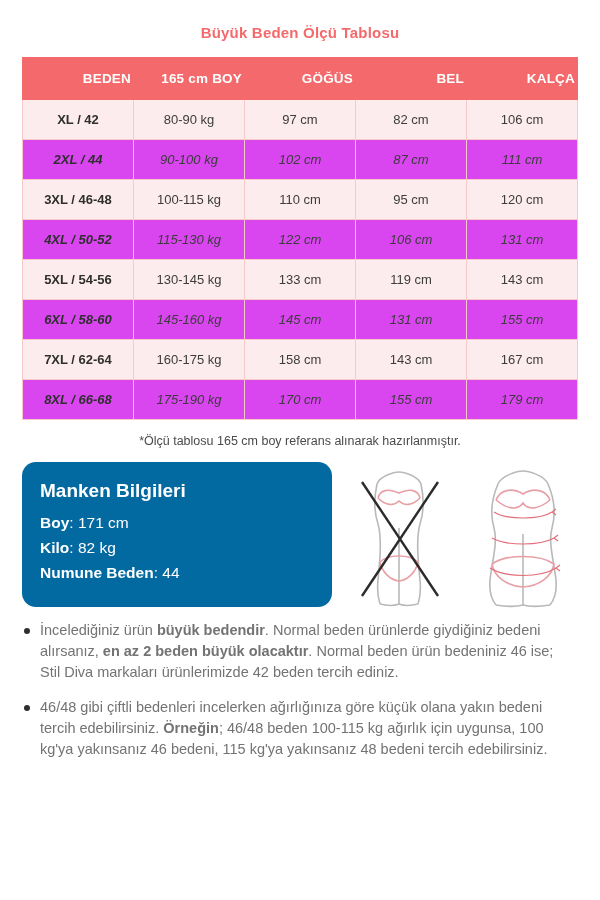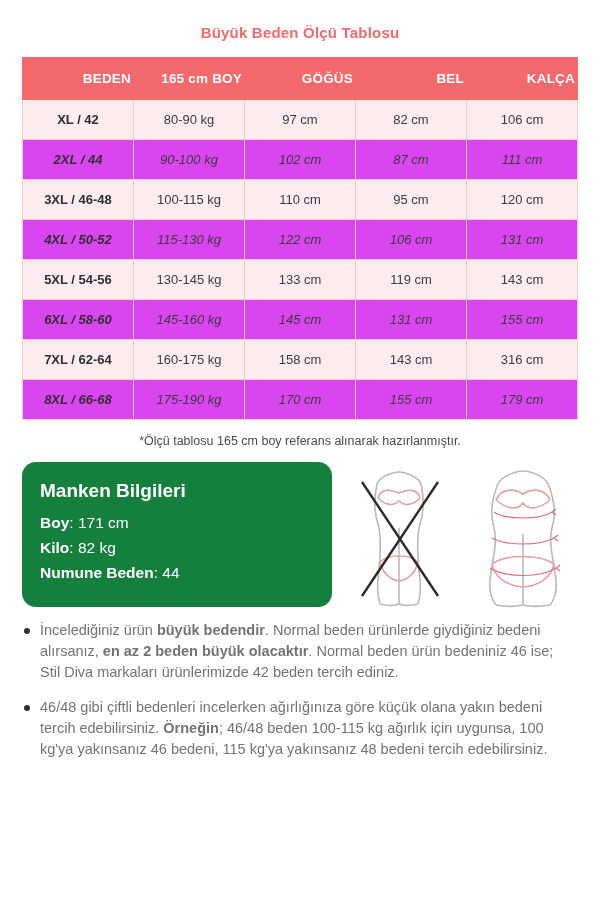--- a/index.html
+++ b/index.html
@@ -61,21 +61,21 @@
     margin: 14px 0 14px 0;
   }
 
   .mid-section {
     display: flex;
     align-items: flex-start;
     gap: 12px;
     margin: 0 0 12px 0;
   }
   .model-card {
-    background: #15803d;
+    background: #0369a1;
     color: #ffffff;
     border-radius: 14px;
     padding: 16px 18px 18px 18px;
     width: 314px;
     min-height: 140px;
   }
   .model-card h3 {
     margin: 2px 0 12px 0;
     font-size: 19px;
     font-weight: bold;
@@ -176,21 +176,21 @@
           <td>145-160 kg</td>
           <td>145 cm</td>
           <td>131 cm</td>
           <td>155 cm</td>
         </tr>
         <tr class="row-even">
           <td class="first-col">7XL / 62-64</td>
           <td>160-175 kg</td>
           <td>158 cm</td>
           <td>143 cm</td>
-          <td>316 cm</td>
+          <td>167 cm</td>
         </tr>
         <tr class="row-odd">
           <td class="first-col">8XL / 66-68</td>
           <td>175-190 kg</td>
           <td>170 cm</td>
           <td>155 cm</td>
           <td>179 cm</td>
         </tr>
       </tbody>
   </table>

